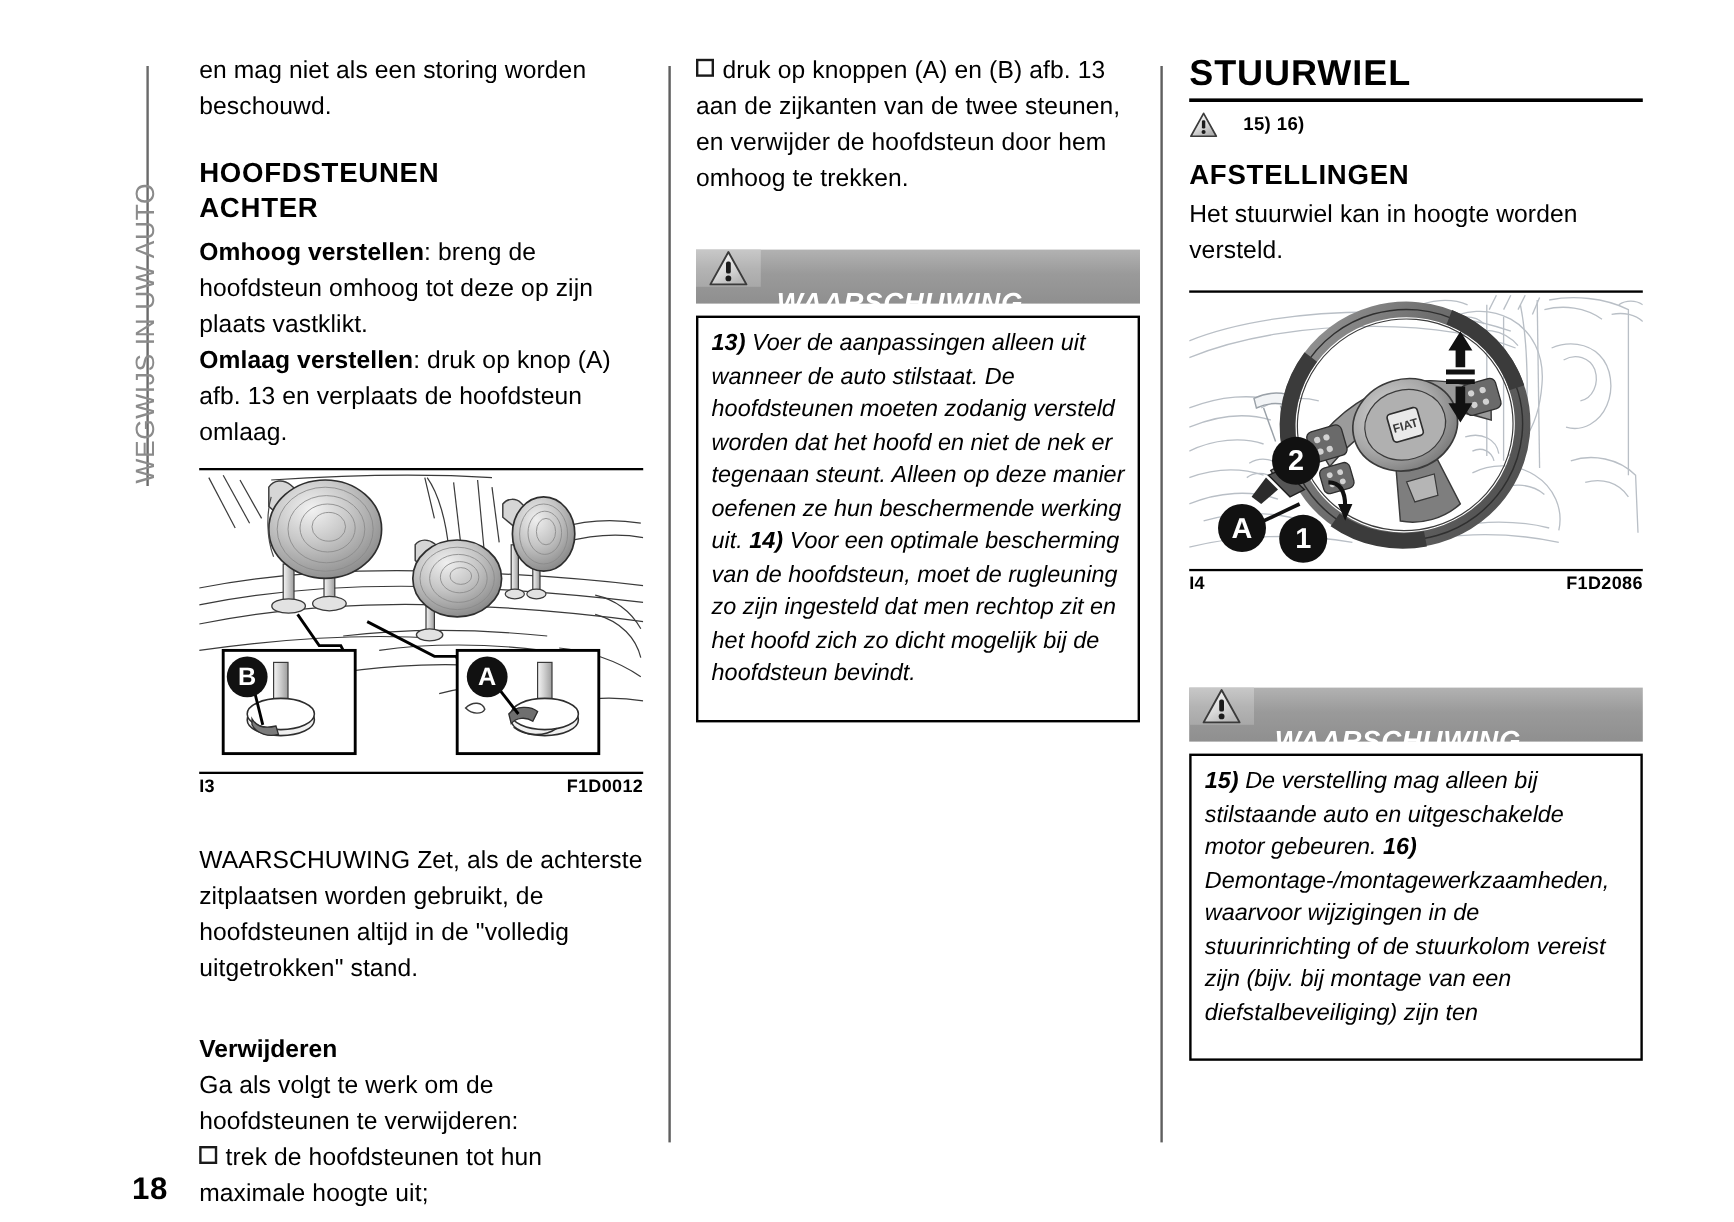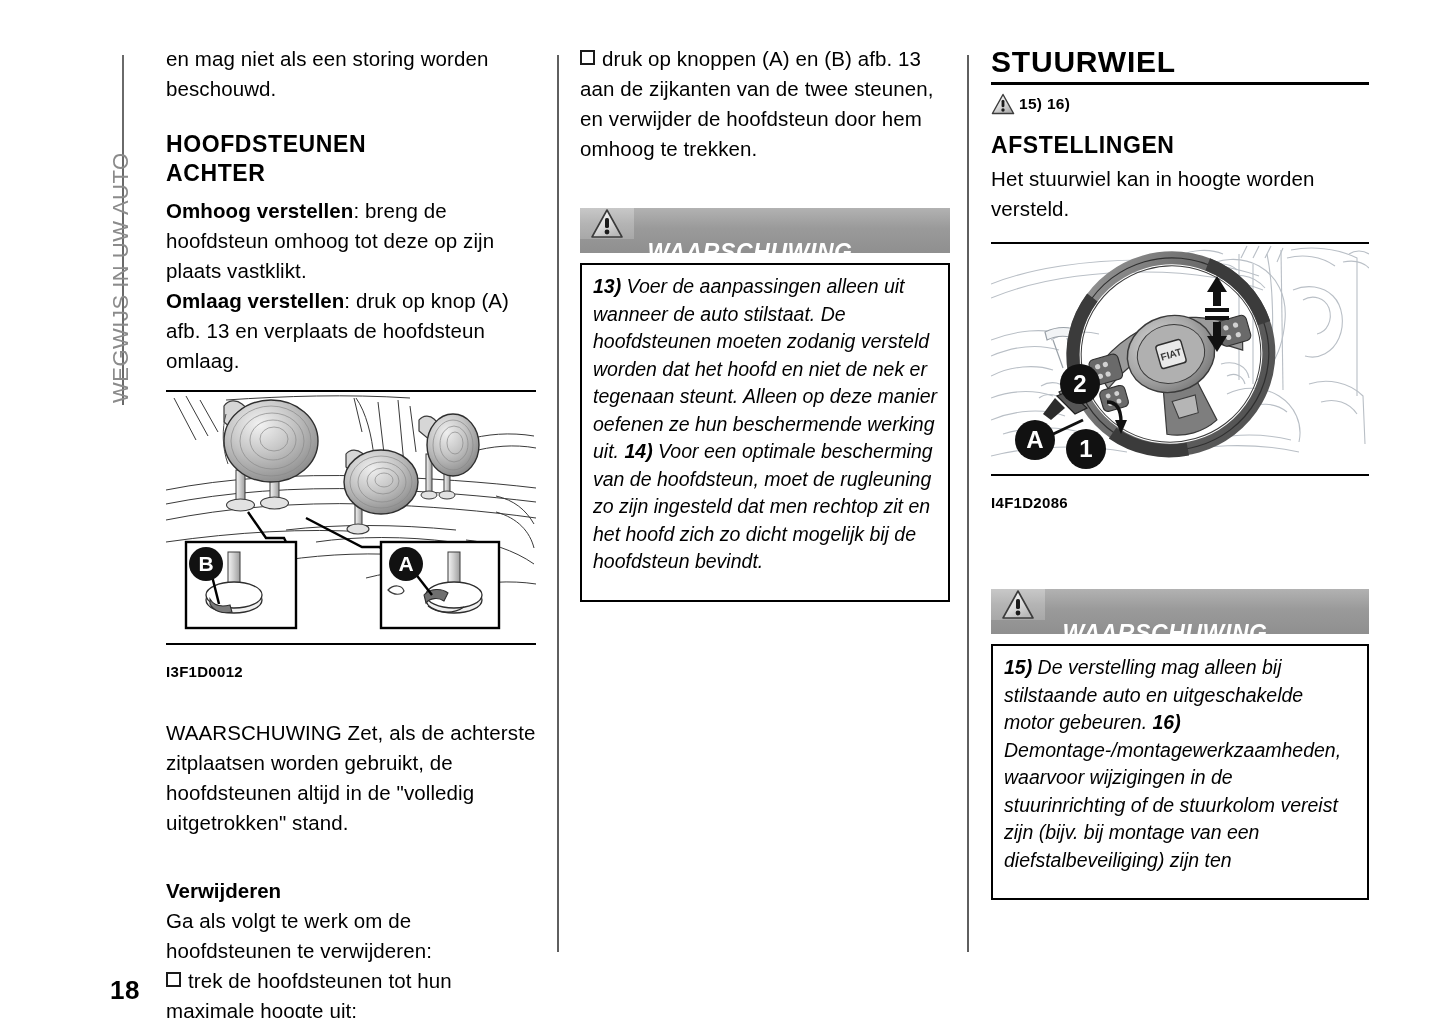--- a/index.html
+++ b/index.html
@@ -152,23 +152,24 @@
     background: #000;
     width: 100%;
   }
   .fig-rule-bot {
     height: 2px;
     background: #000;
     width: 100%;
   }
   .fig-caption {
     display: flex;
+    justify-content: space-between;
     font-size: 15px;
     font-weight: bold;
-    padding-top: 18px;
+    padding-top: 2px;
     letter-spacing: 0.3px;
   }
   .fig-art { display: block; }
 
   
   .page-num {
     position: absolute;
     left: 72px;
     top: 975px;
     font-size: 26px;
@@ -386,21 +387,21 @@
       <span>Voor een optimale bescherming van de hoofdsteun, moet de rugleuning zo zijn ingesteld dat men rechtop zit en het hoofd zich zo dicht mogelijk bij de hoofdsteun bevindt.</span>
     </div>
   </div>
 
   <div class="col c3">
 
     <h1 class="chapter">STUURWIEL</h1>
 
     <div style="height:8px"></div>
 
-    <div style="display:flex;align-items:center;gap:4px">
+    <div style="display:flex;align-items:center;gap:21px">
       <svg width="24" height="22" viewBox="0 0 34 31">
         <defs>
           <linearGradient id="wtri2" x1="0" y1="0" x2="0.6" y2="1">
             <stop offset="0%" stop-color="#ffffff"></stop>
             <stop offset="60%" stop-color="#dcdcdc"></stop>
             <stop offset="100%" stop-color="#b0b0b0"></stop>
           </linearGradient>
         </defs>
         <path d="M17 2 L32 29 L2 29 Z" fill="url(#wtri2)" stroke="#3b3b3b" stroke-width="2" stroke-linejoin="round"></path>
         <rect x="15" y="10" width="4" height="10" rx="1.6" fill="#1b1b1b"></rect>

